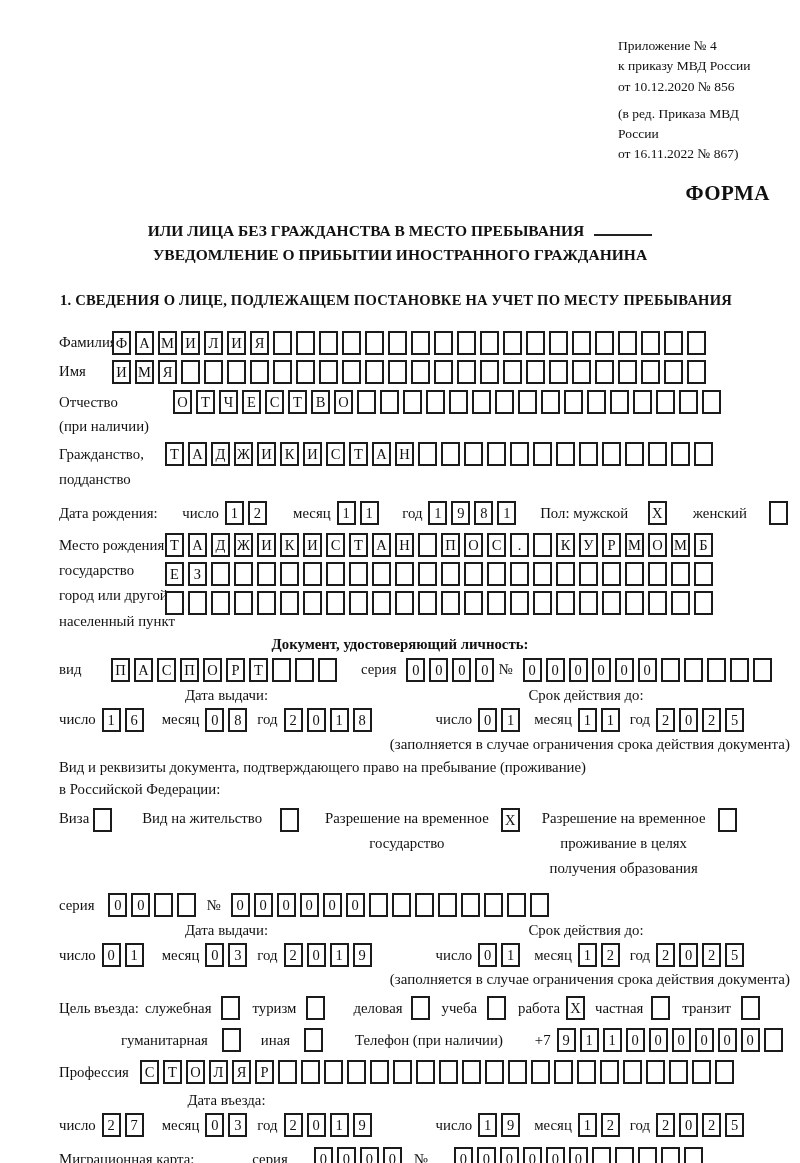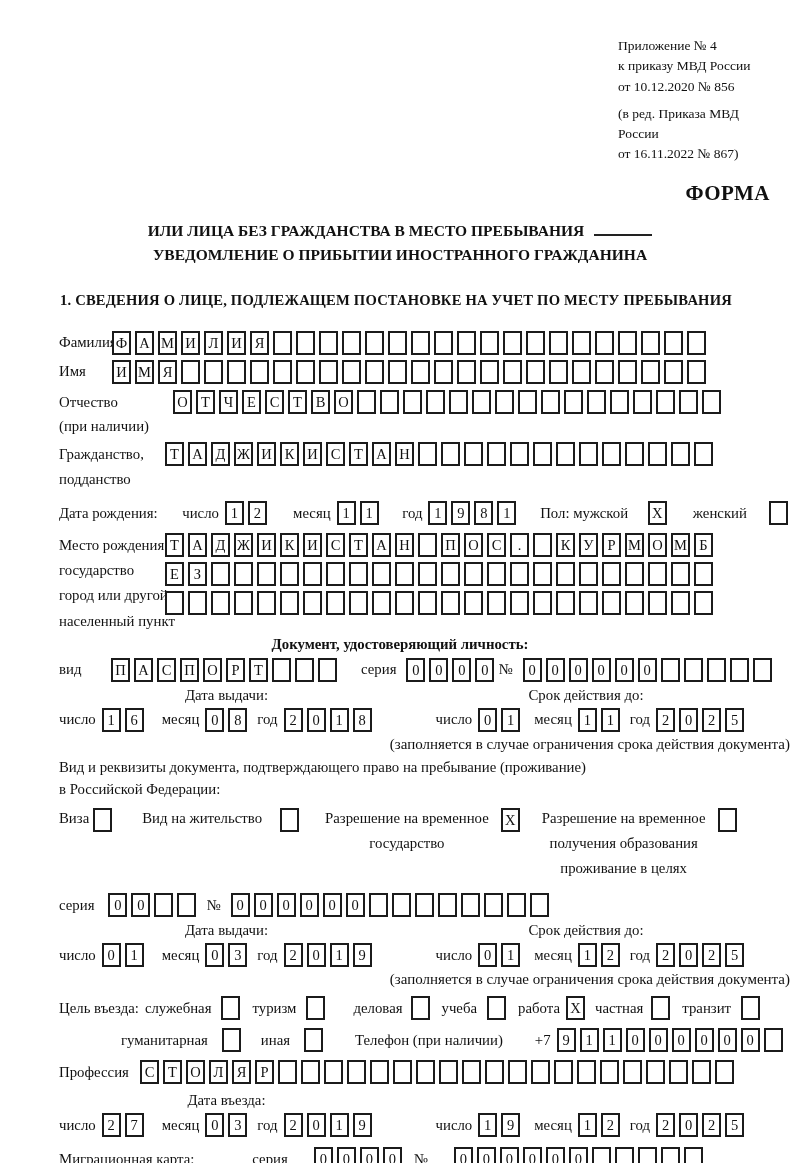--- a/index.html
+++ b/index.html
@@ -445,22 +445,22 @@
   <span class="cbox" style="margin-left:4px; margin-top:2px"></span>
   <span class="lbl" style="margin-left:26px; margin-top:4px">Вид на жительство</span>
   <span class="cbox" style="margin-left:18px; margin-top:2px"></span>
   <span class="opt-multi" style="margin-left:22px">
     <div>Разрешение на временное</div>
     <div>государство</div>
   </span>
   <span class="cbox" style="margin-left:12px; margin-top:2px">X</span>
   <span class="opt-multi" style="margin-left:18px">
     <div>Разрешение на временное</div>
+    <div>проживание в целях</div>
     <div>получения образования</div>
-    <div>проживание в целях</div>
   </span>
   <span class="cbox" style="margin-left:12px; margin-top:2px"></span>
 </div>
 
 <div class="row mt12">
   <span class="lbl">серия</span>
   <span class="sp14"></span>
   <span class="cells">
       <span class="cell">0</span>
       <span class="cell">0</span>

